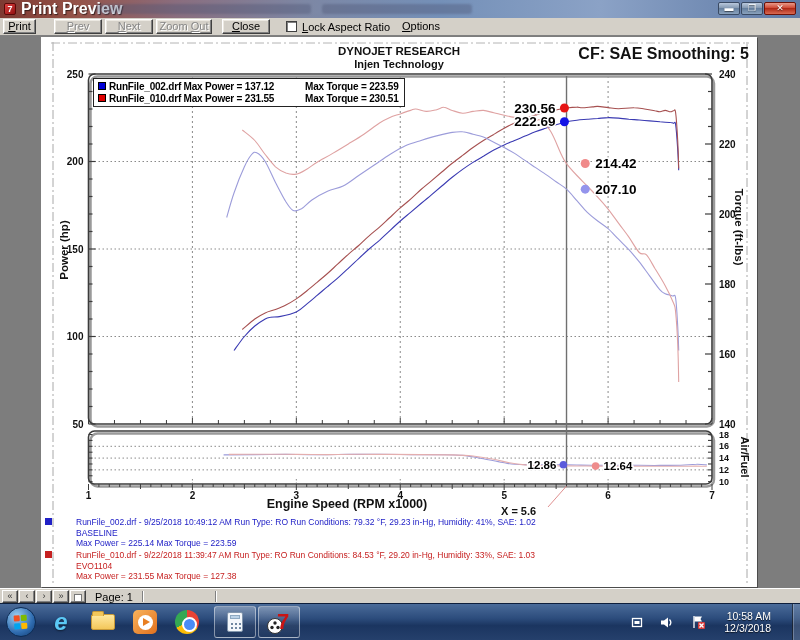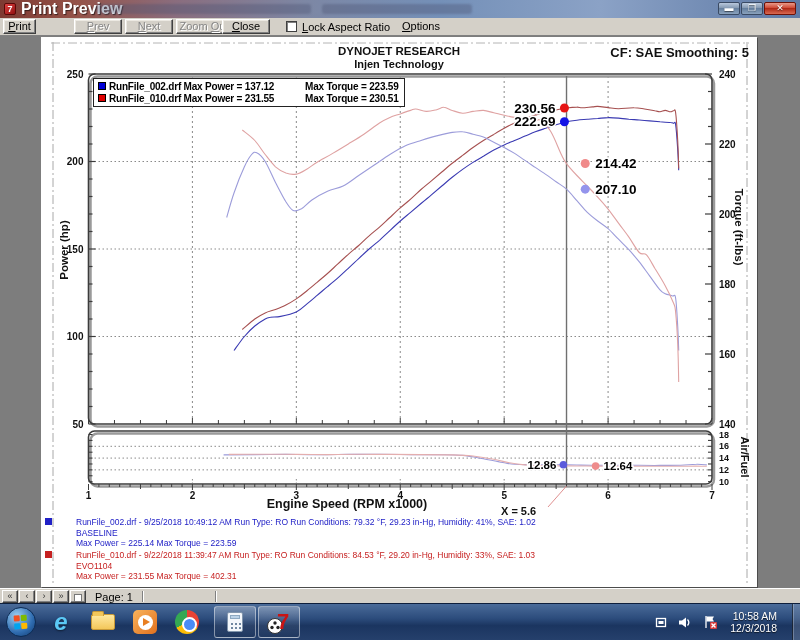--- a/index.html
+++ b/index.html
@@ -17,32 +17,32 @@
   .redact { position:absolute; top:4px; height:10px; border-radius:3px; background:rgba(75,85,115,.38); filter:blur(1.3px); }
   .winbtns { position:absolute; right:4px; top:2px; display:flex; gap:1px; }
   .winbtn { width:22px; height:13px; border:1px solid #3a4a63; border-radius:2px; font-size:9px; line-height:11px;
     color:#fff; text-align:center; background:linear-gradient(#b9c8dc,#7e93ad 50%,#66809f 50%,#8aa2bd); text-shadow:0 1px 1px rgba(0,0,0,.5); }
   .winbtn.close { width:32px; background:linear-gradient(#e89a8a,#cf4733 45%,#b02a18 50%,#d96a52); border-color:#6e1208; }
 
   
   .toolbar { position:absolute; left:0; top:18px; width:800px; height:18px; background:#d4d0c8; border-bottom:1px solid #808080; }
   .tbtn { position:absolute; top:1px; height:15px; background:#d4d0c8; border:1px solid; border-color:#ffffff #404040 #404040 #ffffff;
     box-shadow:inset -1px -1px 0 #808080, inset 1px 1px 0 #ece9e2; font-size:11px; text-align:center; line-height:13px; color:#000; }
-  .tbtn.disabled { color:#868686; text-shadow:1px 1px 0 #fff;margin-left:20px; }
+  .tbtn.disabled { color:#868686; text-shadow:1px 1px 0 #fff; }
   .tbtn .k, .cklabel .k { text-decoration:underline; }
   .checkbox { position:absolute; left:286px; top:3px; width:11px; height:11px; background:#fff; border:1px solid #404040;
     box-shadow:inset 1px 1px 0 #808080; }
   .cklabel { position:absolute; left:302px; top:3px; font-size:11px; }
 
   
   .preview { position:absolute; left:0; top:36px; width:800px; height:552px; background:#7d7d7d;padding-left:32px; }
   .page { position:absolute; left:41px; top:1px; width:716px; height:550px; background:#fff; box-shadow:1px 1px 0 #4c4c4c; }
   .page-hdr { position:absolute; left:0; top:8px; width:100%; text-align:center; font-size:11.5px; font-weight:bold; color:#111; }
   .page-sub { position:absolute; left:0; top:21px; width:100%; text-align:center; font-size:11px; font-weight:bold; color:#111; }
-  .page-cf  { position:absolute; right:8px; top:8px; font-size:13px; font-weight:bold; color:#111; }
+  .page-cf  { position:absolute; right:8px; top:8px; font-size:16px; font-weight:bold; color:#111; }
 
   .legendbox { position:absolute; left:52px; top:41px; background:#fff; border:1px solid #222; padding:1px 5px 2px 4px; white-space:nowrap; }
   .legrow { display:flex; align-items:center; height:12px; }
   .legsw { width:8px; height:8px; margin-right:3px; border:1px solid #000; }
   .legtx1 { font-size:10px; font-weight:bold; color:#000; width:196px; letter-spacing:-0.2px; }
   .legtx2 { font-size:10px; font-weight:bold; color:#000; letter-spacing:-0.2px; }
 
   .runinfo { position:absolute; left:4px; font-size:8.5px; line-height:10.5px; white-space:nowrap; }
   .runinfo .sq { position:absolute; left:0; top:1px; width:7px; height:7px; border:1px solid; }
   .runinfo .lines { margin-left:31px; }
@@ -71,21 +71,21 @@
   .wmp { width:24px; height:24px; border-radius:5px; background:linear-gradient(135deg,#f9b45c,#e0701e); display:flex; align-items:center; justify-content:center; }
   .wmp .c { width:15px; height:15px; border-radius:50%; background:#fff; display:flex; align-items:center; justify-content:center; }
   .wmp .t { width:0; height:0; border-left:7px solid #e87f22; border-top:4.5px solid transparent; border-bottom:4.5px solid transparent; margin-left:2px; }
   .chrome { position:relative; width:24px; height:24px; border-radius:50%;
     background:conic-gradient(#ea4335 0 120deg,#fbbc05 120deg 240deg,#34a853 240deg 360deg); }
   .chrome:after { content:""; position:absolute; left:6.5px; top:6.5px; width:11px; height:11px; border-radius:50%; background:#4a8cf5; border:2px solid #fff; }
   .calc { position:relative; width:16px; height:20px; background:#f4f7fb; border:1px solid #8296ad; border-radius:2px; }
   .calc .scr { position:absolute; left:2px; top:2px; width:10px; height:4px; background:#bcd3e8; border:1px solid #8ea9c2; }
   .calc .keys { position:absolute; left:2px; top:9px; width:11px; height:9px;
     background-image:radial-gradient(#6f86a0 1px,transparent 1.2px); background-size:4px 4px; }
-  .tray { margin-left:auto; display:flex; align-items:center; gap:11px; }
+  .tray { margin-left:auto; display:flex; align-items:center; gap:17px; }
   .clock { text-align:right; color:#fff; font-size:10.5px; line-height:12px; text-shadow:0 1px 1px rgba(0,0,0,.7); margin:0 4px 0 2px; }
   .showdesk { width:8px; height:37px; background:rgba(255,255,255,.14); border-left:1px solid rgba(0,0,0,.55); box-shadow:inset 1px 0 0 rgba(255,255,255,.25); }
 
   svg text { font-family:"Liberation Sans",sans-serif; }
 </style>
 </head>
 <body>
 
 <div id="screen">
 
@@ -357,21 +357,21 @@
           <div>RunFile_002.drf - 9/25/2018 10:49:12 AM  Run Type: RO  Run Conditions: 79.32 °F, 29.23 in-Hg,  Humidity:  41%, SAE: 1.02</div>
           <div>BASELINE</div>
           <div>Max Power = 225.14  Max Torque = 223.59</div>
         </div>
       </div>
       <div class="runinfo" style="top: 513px; color: rgb(198, 33, 33);">
         <div class="sq" style="background: rgb(198, 33, 33); border-color: rgb(198, 33, 33);"></div>
         <div class="lines">
           <div>RunFile_010.drf - 9/22/2018 11:39:47 AM  Run Type: RO  Run Conditions: 84.53 °F, 29.20 in-Hg,  Humidity:  33%, SAE: 1.03</div>
           <div>EVO1104</div>
-          <div>Max Power = 231.55  Max Torque = 402.31</div>
+          <div>Max Power = 231.55  Max Torque = 127.38</div>
         </div>
       </div>
     </div>
   </div>
 
   <div class="statusbar">
     <div class="sbtn" style="left:2px;">«</div>
     <div class="sbtn" style="left:19px;">‹</div>
     <div class="sbtn" style="left:36px;">›</div>
     <div class="sbtn" style="left:53px;">»</div>

